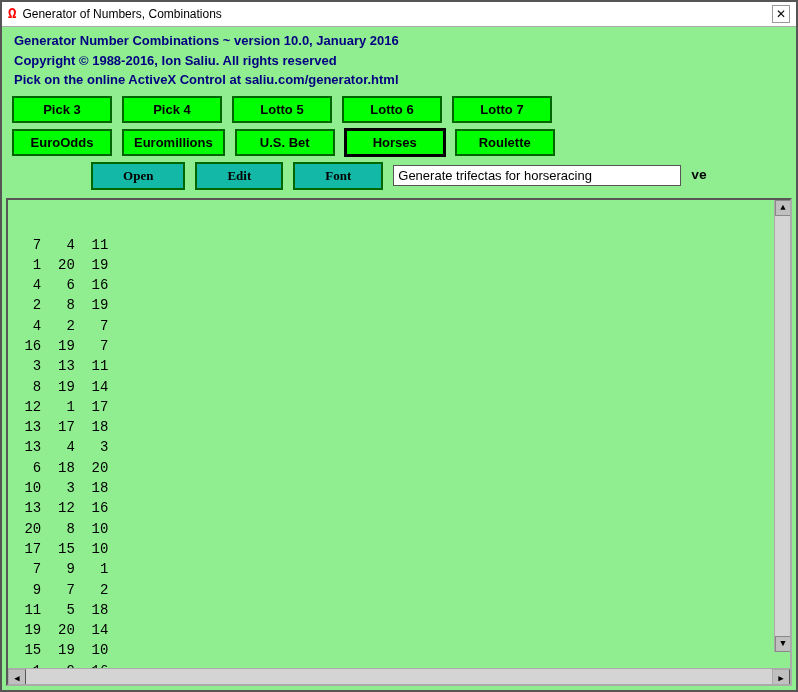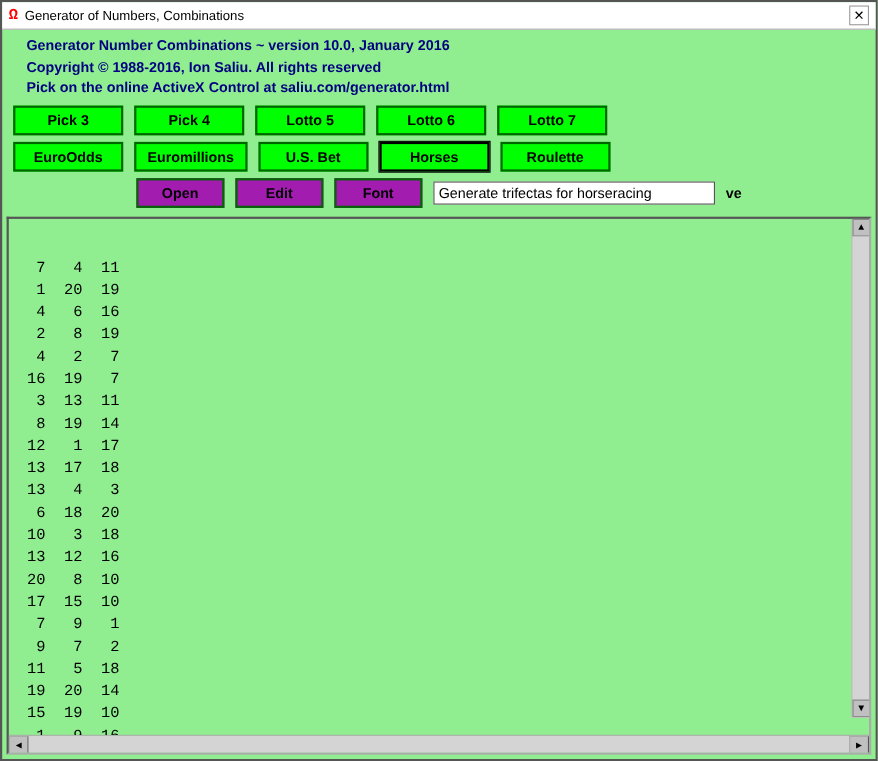--- a/index.html
+++ b/index.html
@@ -49,21 +49,21 @@
       width: 18px;
       height: 18px;
       cursor: pointer;
       font-size: 12px;
       display: flex;
       align-items: center;
       justify-content: center;
       font-family: Arial, sans-serif;
     }
     .info-bar {
-      padding: 4px 8px 2px 22px;
+      padding: 4px 8px 2px 12px;
       line-height: 1.5;
     }
     .info-bar p {
       font-family: Arial, sans-serif;
       font-size: 13px;
       color: #000080;
       font-weight: bold;
     }
     .button-section {
       padding: 4px 10px;
@@ -90,41 +90,41 @@
       outline: 1px solid #000;
     }
     .bottom-row {
       display: flex;
       align-items: center;
       justify-content: center;
       gap: 10px;
       margin-bottom: 4px;
     }
     .bottom-row .btn-small {
-      background: #a21caf;
+      background: #14b8a6;
       border: 2px solid #006600;
       color: black;
-      font-family: Liberation Sans, sans-serif;
-      font-size: 13px;
-      font-weight: bold;
-      padding: 4px 14px;
+      font-family: Liberation Serif, serif;
+      font-size: 13px;
+      font-weight: bold;
+      padding: 4px 30px;
       cursor: pointer;
       min-width: 80px;
     }
     .status-input {
       background: white;
       border: 1px solid #555;
       font-family: Arial, sans-serif;
       font-size: 13px;
       padding: 2px 4px;
-      width: 256px;
+      width: 288px;
       color: #000;
     }
     .live-label {
-      font-family: Liberation Sans, sans-serif;
+      font-family: Liberation Mono, monospace;
       font-size: 13px;
       font-weight: bold;
     }
     .content-area {
       flex: 1;
       margin: 0 4px 4px 4px;
       background: #90ee90;
       border: 2px inset #aaa;
       overflow: hidden;
       position: relative;

